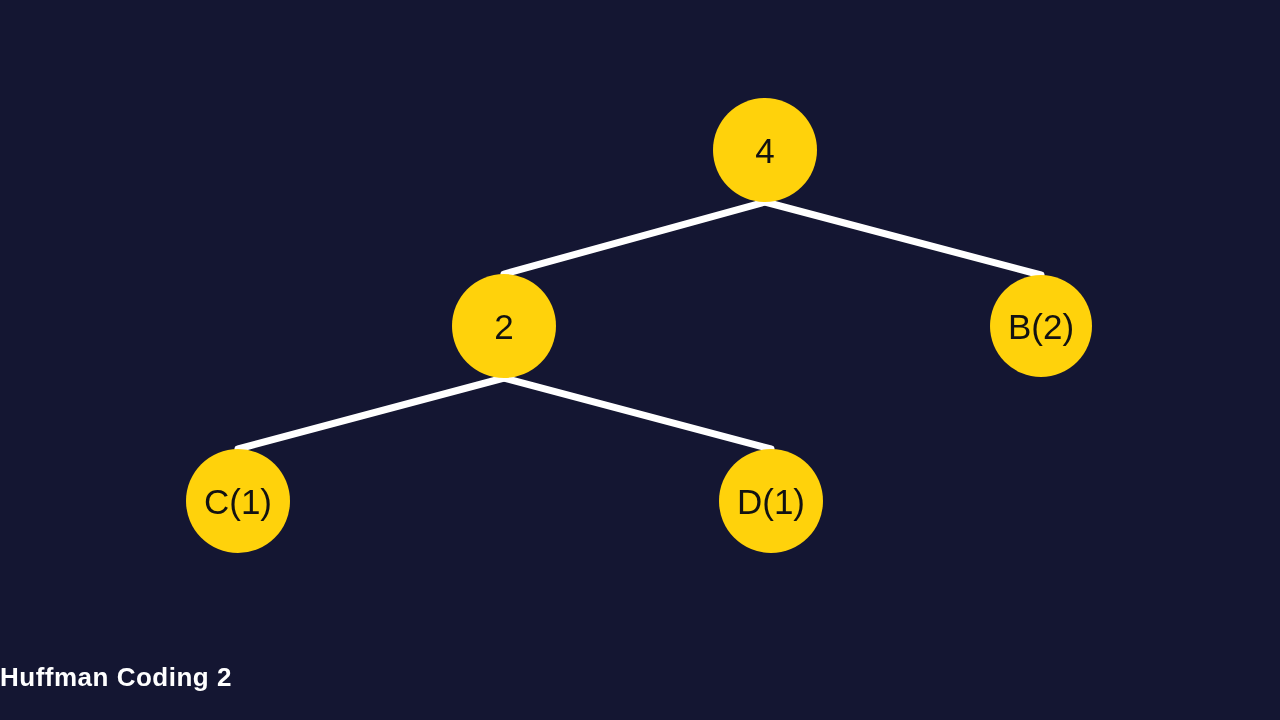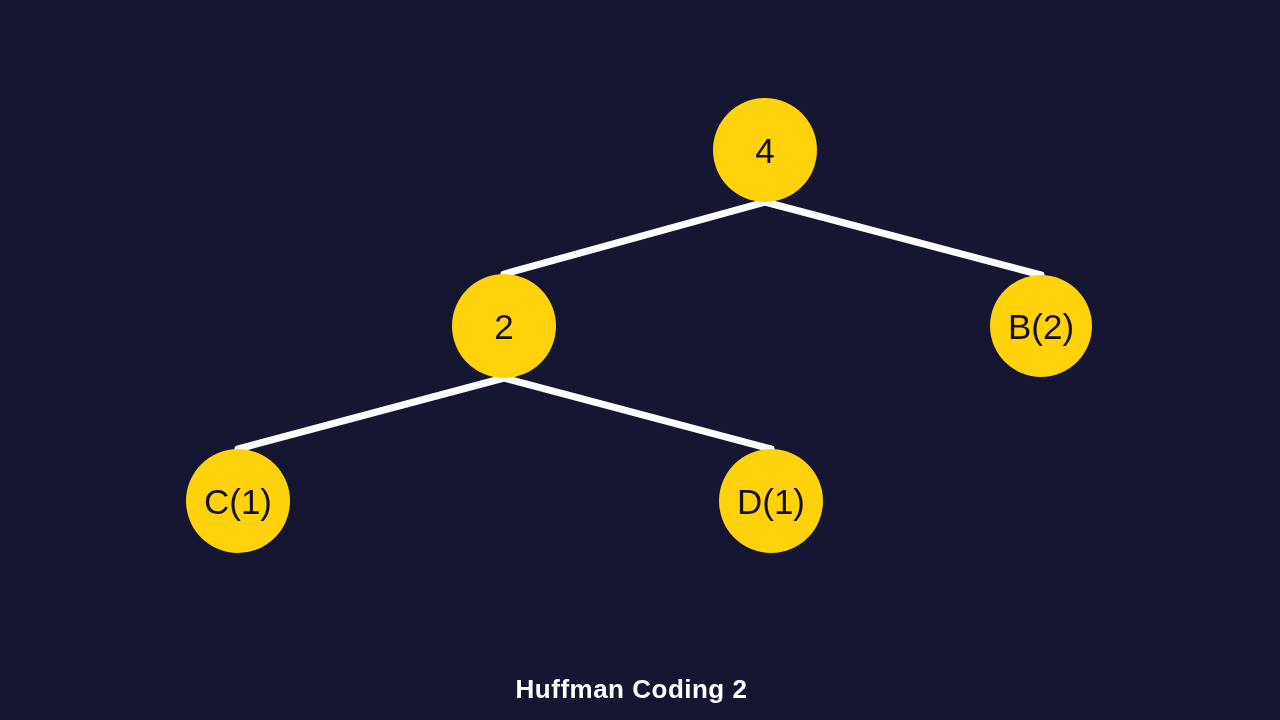--- a/index.html
+++ b/index.html
@@ -21,27 +21,25 @@
     position: absolute;
     top: 0;
     left: 0;
     display: block;
   }
   .diagram-title {
     position: absolute;
     left: 0;
     top: 662px;
     width: 1263px;
-    text-align: center;
     color: #ffffff;
     font-weight: bold;
     font-size: 26px;
     letter-spacing: 0.5px;
     user-select: none;
-    margin-top: 12px;
   }
   .node-label-svg {
     font-family: "Liberation Sans", sans-serif;
   }
 </style>
 </head>
 <body style="background: rgb(20, 22, 50);">
 
 <div id="canvas">
   <svg id="tree-svg" width="1280" height="720" viewBox="0 0 1280 720">

